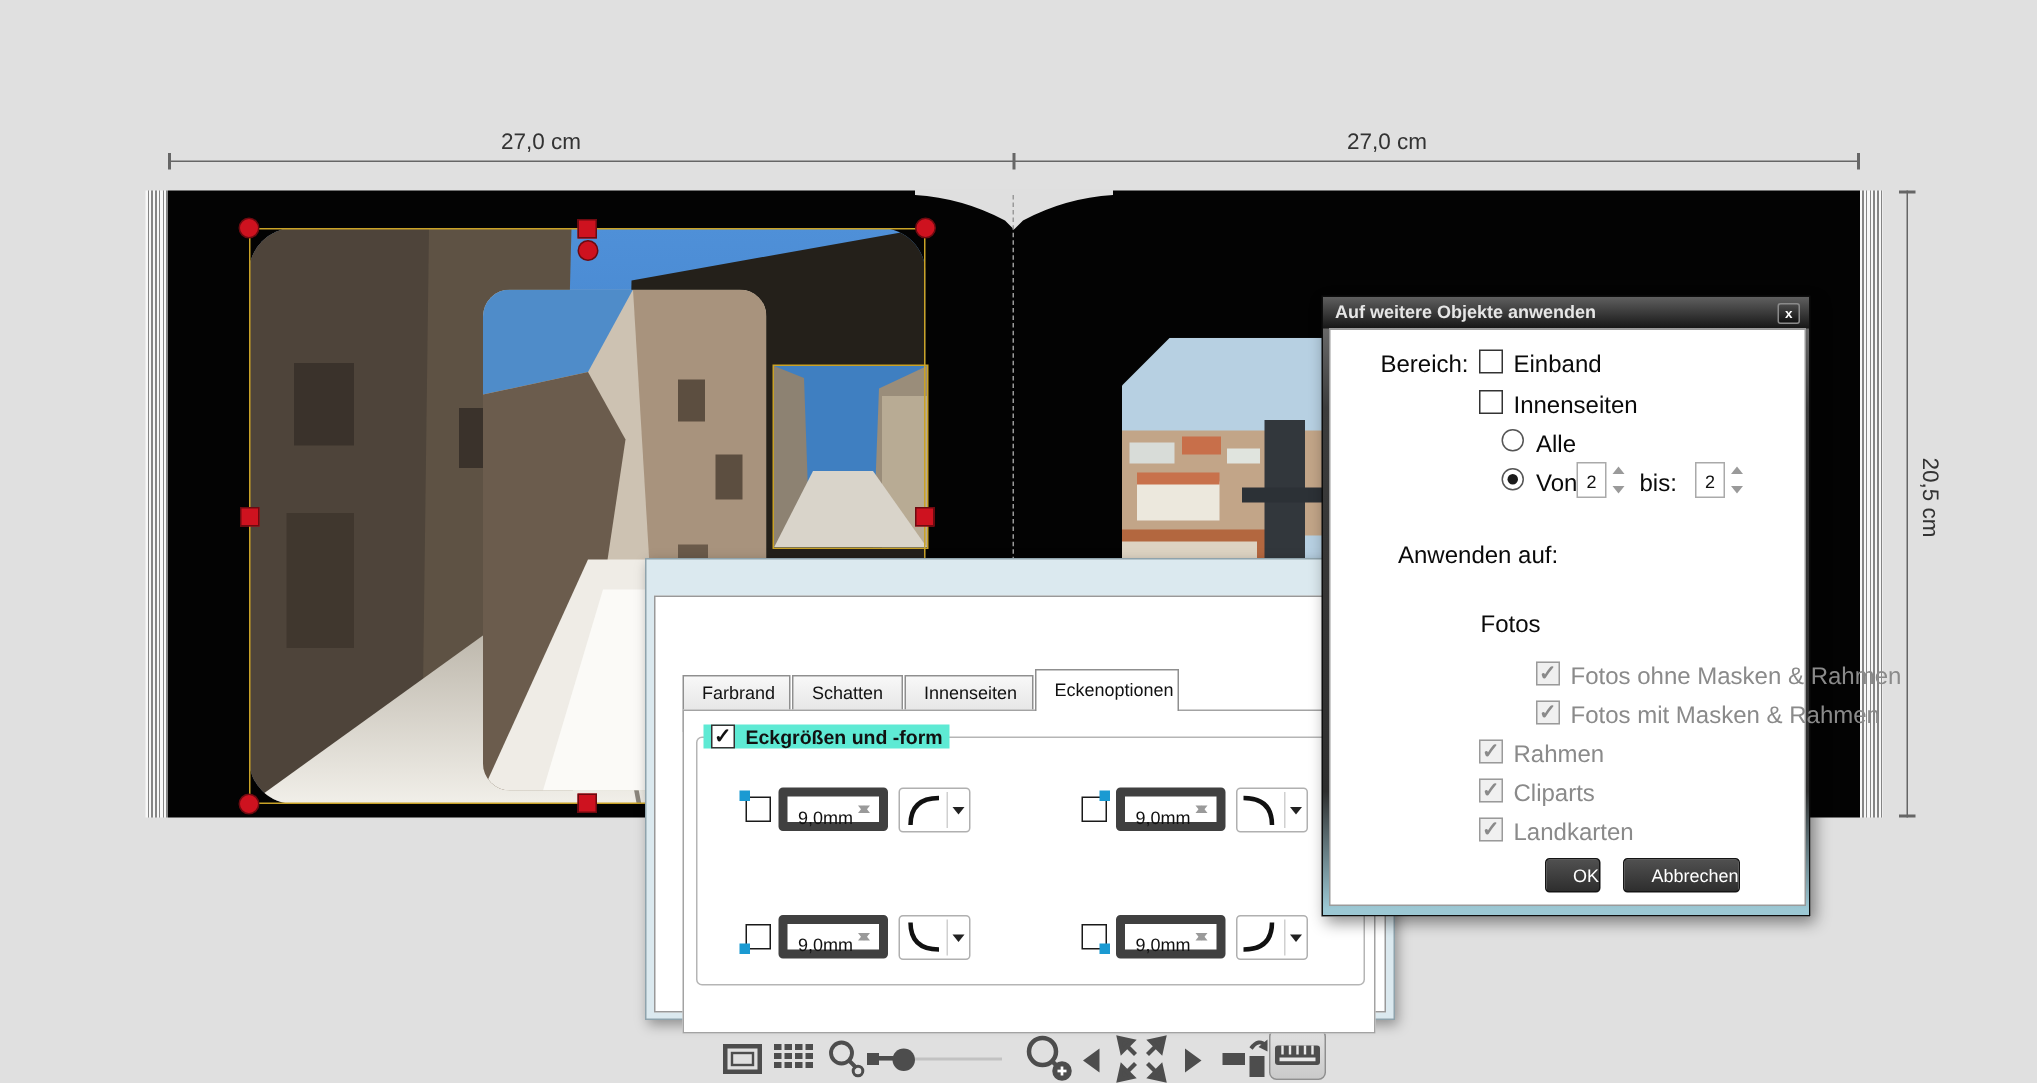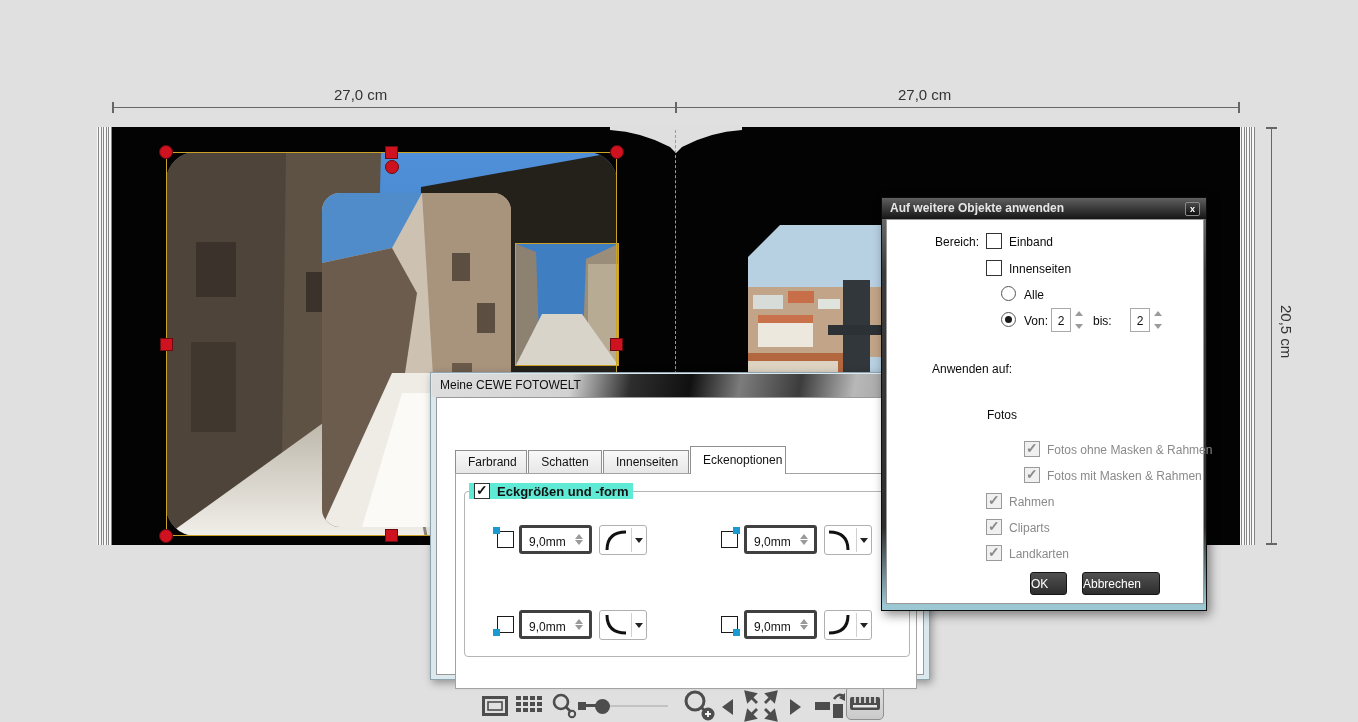--- a/index.html
+++ b/index.html
@@ -43,21 +43,21 @@
   .dlg1-title { position:absolute; left:1px; top:1px; right:1px; height:23px; padding:4px 0 0 8px;
     font-size:12px; color:#101010;
     background:linear-gradient(100deg,#dedede 0%,#d2d2d2 28%,#2e2e2e 40%,#101010 52%,#7c7c7c 62%,#3c3c3c 74%,#b8b8b8 85%,#909090 100%); }
   .dlg1-body { position:absolute; left:5px; top:24px; width:488px; height:278px; background:#fff; border:1px solid #999; }
   .tab { position:absolute; height:38px; padding:4px 12px 0 12px; font-size:12px; text-align:center;
     background:linear-gradient(#f8f8f8,#dcdcdc); border:1px solid #8f8f8f; }
   .tab.active { background:#fff; border-bottom:none; height:28px; padding-top:6px; z-index:2; }
   .tab-panel { position:absolute; left:18px; top:75px; width:462px; height:216px; background:#fff; border:1px solid #a3a3a3; }
   .groupbox { position:absolute; border:1px solid #b5b5b5; border-radius:4px; }
   .legend { position:absolute; background:#5eead4; padding:0 5px; font-size:13px; font-weight:bold; white-space:nowrap; }
-  .spin { position:absolute; width:73px; height:29px; background:#fff; border:3px solid #404040; border-radius:3px; }
+  .spin { position:absolute; width:73px; height:29px; background:#fff; border:6px solid #404040; border-radius:3px; }
   .spin .val { position:absolute; left:7px; top:7px; font-size:12px; }
   .spin .up { position:absolute; right:6px; top:6px; }
   .spin .dn { position:absolute; right:6px; bottom:6px; }
   .arcdd { position:absolute; width:48px; height:30px; background:#fff; border:1px solid #b0b0b0; border-radius:3px; }
   .arcdd .caret { position:absolute; right:3px; top:12px; width:0; height:0;
     border-left:4px solid transparent; border-right:4px solid transparent; border-top:5px solid #222; }
   .arcdd .sep { position:absolute; right:14px; top:2px; bottom:2px; border-left:1px solid #d0d0d0; }
   .cind { position:absolute; width:17px; height:17px; border:1.5px solid #1a1a1a; background:#fff; }
   .bluesq { position:absolute; width:7px; height:7px; background:#1b9ad2; }
   .chainbtn { position:absolute; left:664px; top:542px; width:25px; height:26px; border:1px solid #979797;
@@ -67,29 +67,29 @@
 
   
   .dlg2 { position:absolute; left:881px; top:197px; width:326px; height:414px;
     background:linear-gradient(#7a7a7a,#3c3c3c 18%,#2e2e2e 80%,#9cc8d4 99%);
     border:1px solid #0d0d0d; box-shadow:3px 4px 10px rgba(0,0,0,.45); z-index:20; }
   .dlg2-title { position:absolute; left:0; top:0; right:0; height:21px; padding:3px 0 0 8px; font-size:12px; color:#e6e6e6;
     background:linear-gradient(#5f5f5f,#161616);font-weight:bold; }
   .dlg2-close { position:absolute; right:6px; top:4px; width:15px; height:14px; background:linear-gradient(#4a4a4a,#111);
     border:1px solid #8a8a8a; border-radius:2px; color:#fff; font-size:9px; font-weight:bold; text-align:center; line-height:12px; }
   .dlg2-body { position:absolute; left:4px; top:21px; width:318px; height:385px; background:#fff; border:1px solid #9a9a9a; }
-  .dlbl { position:absolute; font-size:12px; color:#0a0a0a; white-space:nowrap; }
+  .dlbl { position:absolute; font-size:16px; color:#0a0a0a; white-space:nowrap; }
   .dlbl.dis { color:#8a8a8a; }
   .mini-spin { position:absolute; width:34px; height:24px; }
   .mini-spin .box { position:absolute; left:0; top:0; width:20px; height:24px; border:1px solid #aaa; background:#fff;
     font-size:12px; text-align:center; padding-top:5px; }
   .mini-spin .up { position:absolute; right:2px; top:3px; }
   .mini-spin .dn { position:absolute; right:2px; bottom:3px; }
   .darkbtn { position:absolute; height:23px; background:linear-gradient(#505050,#2e2e2e); border:1px solid #151515;
-    border-radius:3px; color:#fff; font-size:12px; text-align:left; }
+    border-radius:3px; color:#fff; font-size:12px; text-align:right; }
 
   
   .tb-icon { position:absolute; }
   .rulerbtn { position:absolute; left:846px; top:686px; width:38px; height:34px; background:linear-gradient(#e2e2e2,#cacaca);
     border:1px solid #8f8f8f; border-radius:5px; }
 </style>
 </head>
 <body>
 
 <div>
@@ -185,23 +185,20 @@
 <div class="h-circle" style="left:159px; top:145px;"></div>
 <div class="h-circle" style="left:610px; top:145px;"></div>
 <div class="h-circle" style="left:159px; top:529px;"></div>
 <div class="h-square" style="left:385px; top:146px;"></div>
 <div class="h-circle" style="left:385px; top:160px;"></div>
 <div class="h-square" style="left:160px; top:338px;"></div>
 <div class="h-square" style="left:610px; top:338px;"></div>
 <div class="h-square" style="left:385px; top:529px;"></div>
 
 <div class="dlg1">
-  <div class="dlg1-title">
-    <span>Meine CEWE FOTOWELT</span>
-  </div>
   <div class="dlg1-body">
 
     <div class="tab" style="left:18px; top:52px; width:72px;">Farbrand</div>
     <div class="tab" style="left:91px; top:52px; width:74px;">Schatten</div>
     <div class="tab" style="left:166px; top:52px; width:86px;">Innenseiten</div>
     <div class="tab active" style="left:253px; top:48px; width:96px;">Eckenoptionen</div>
 
     <div class="tab-panel">
       <div class="groupbox" style="left:8px; top:17px; width:446px; height:166px;"></div>
       <div class="legend" style="left:13px; top:9px;">

